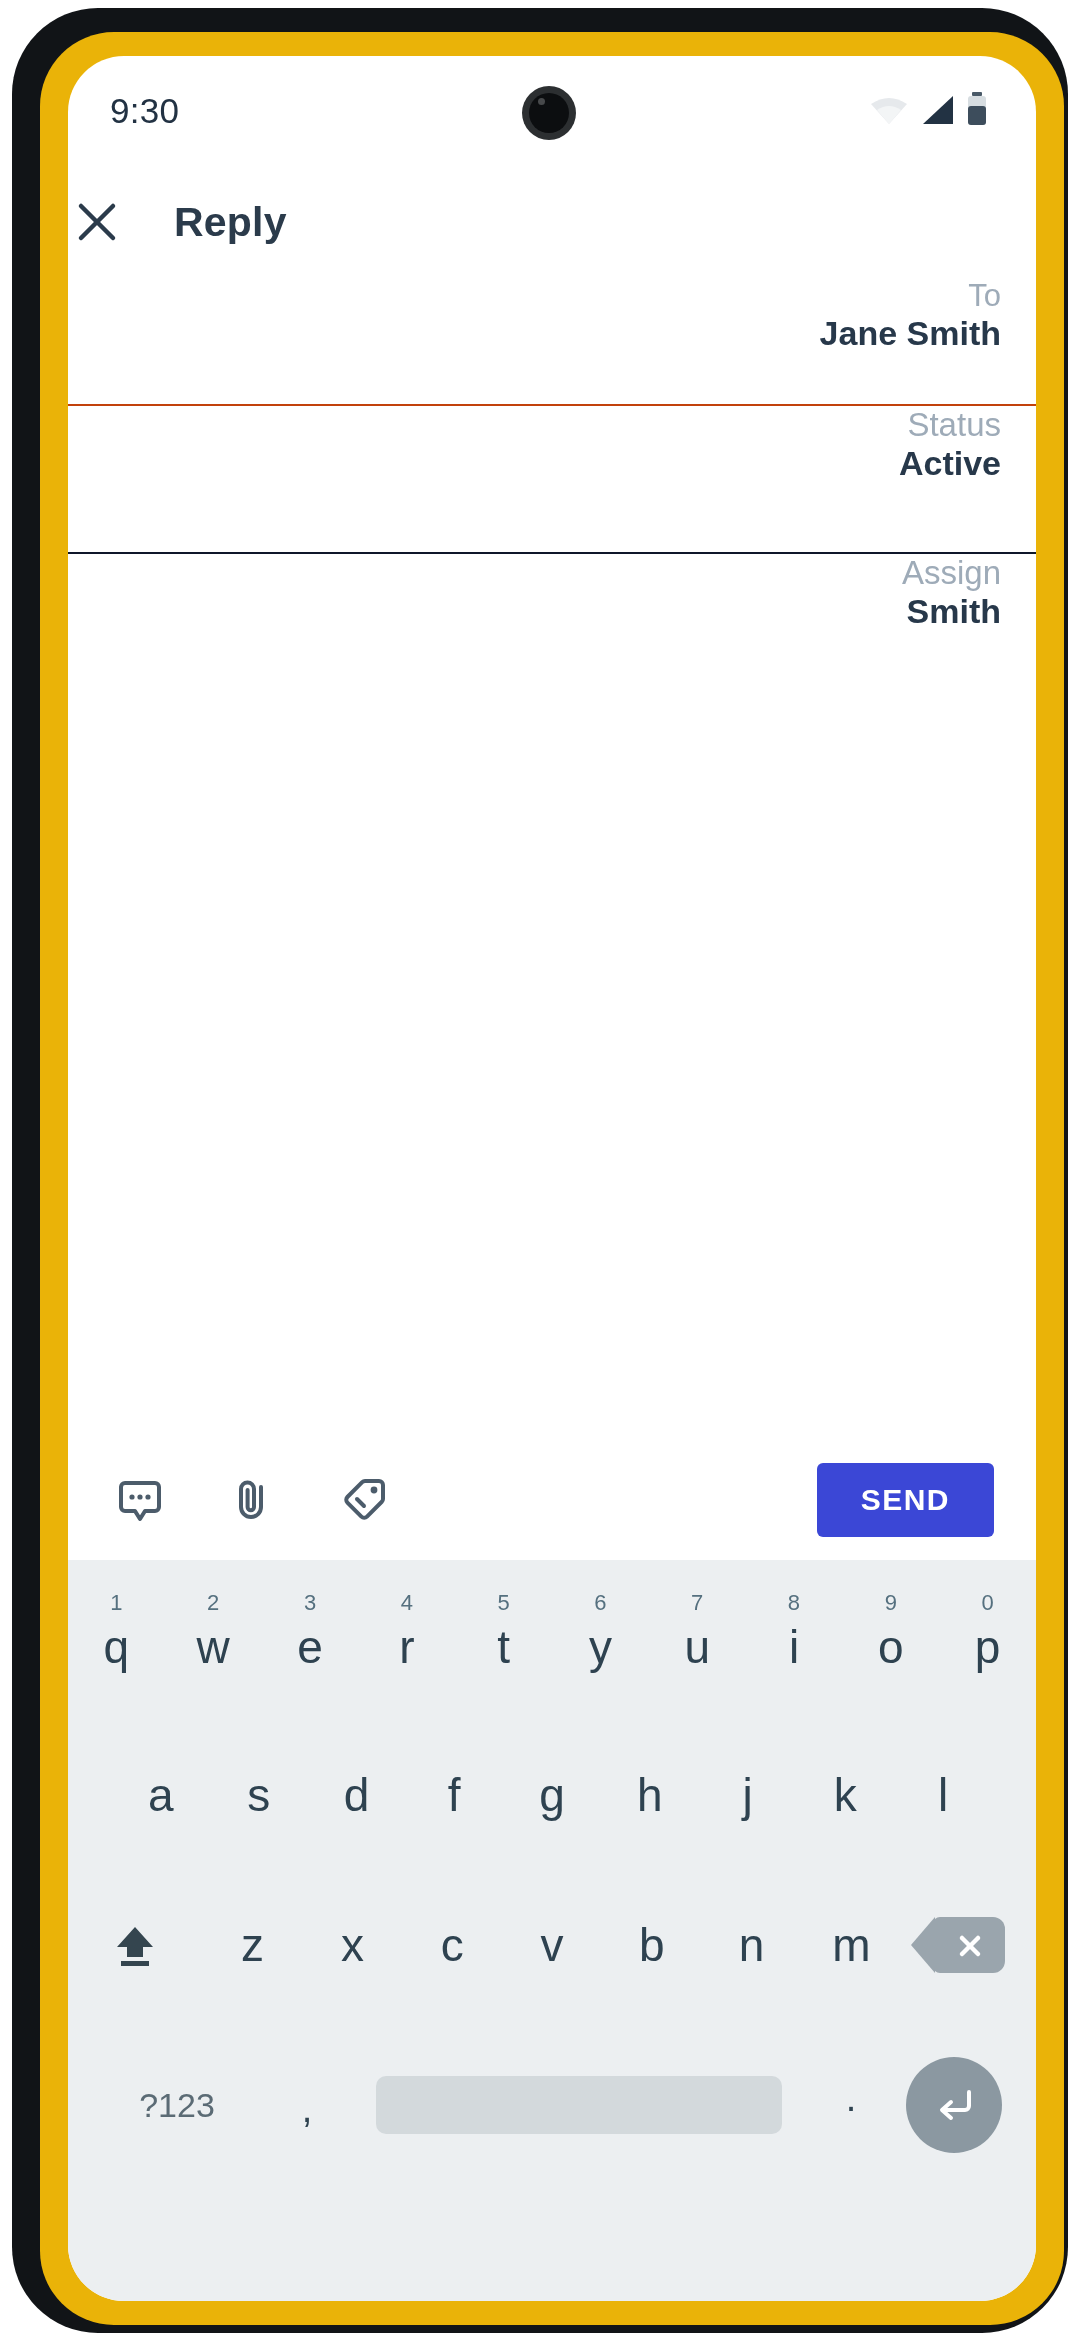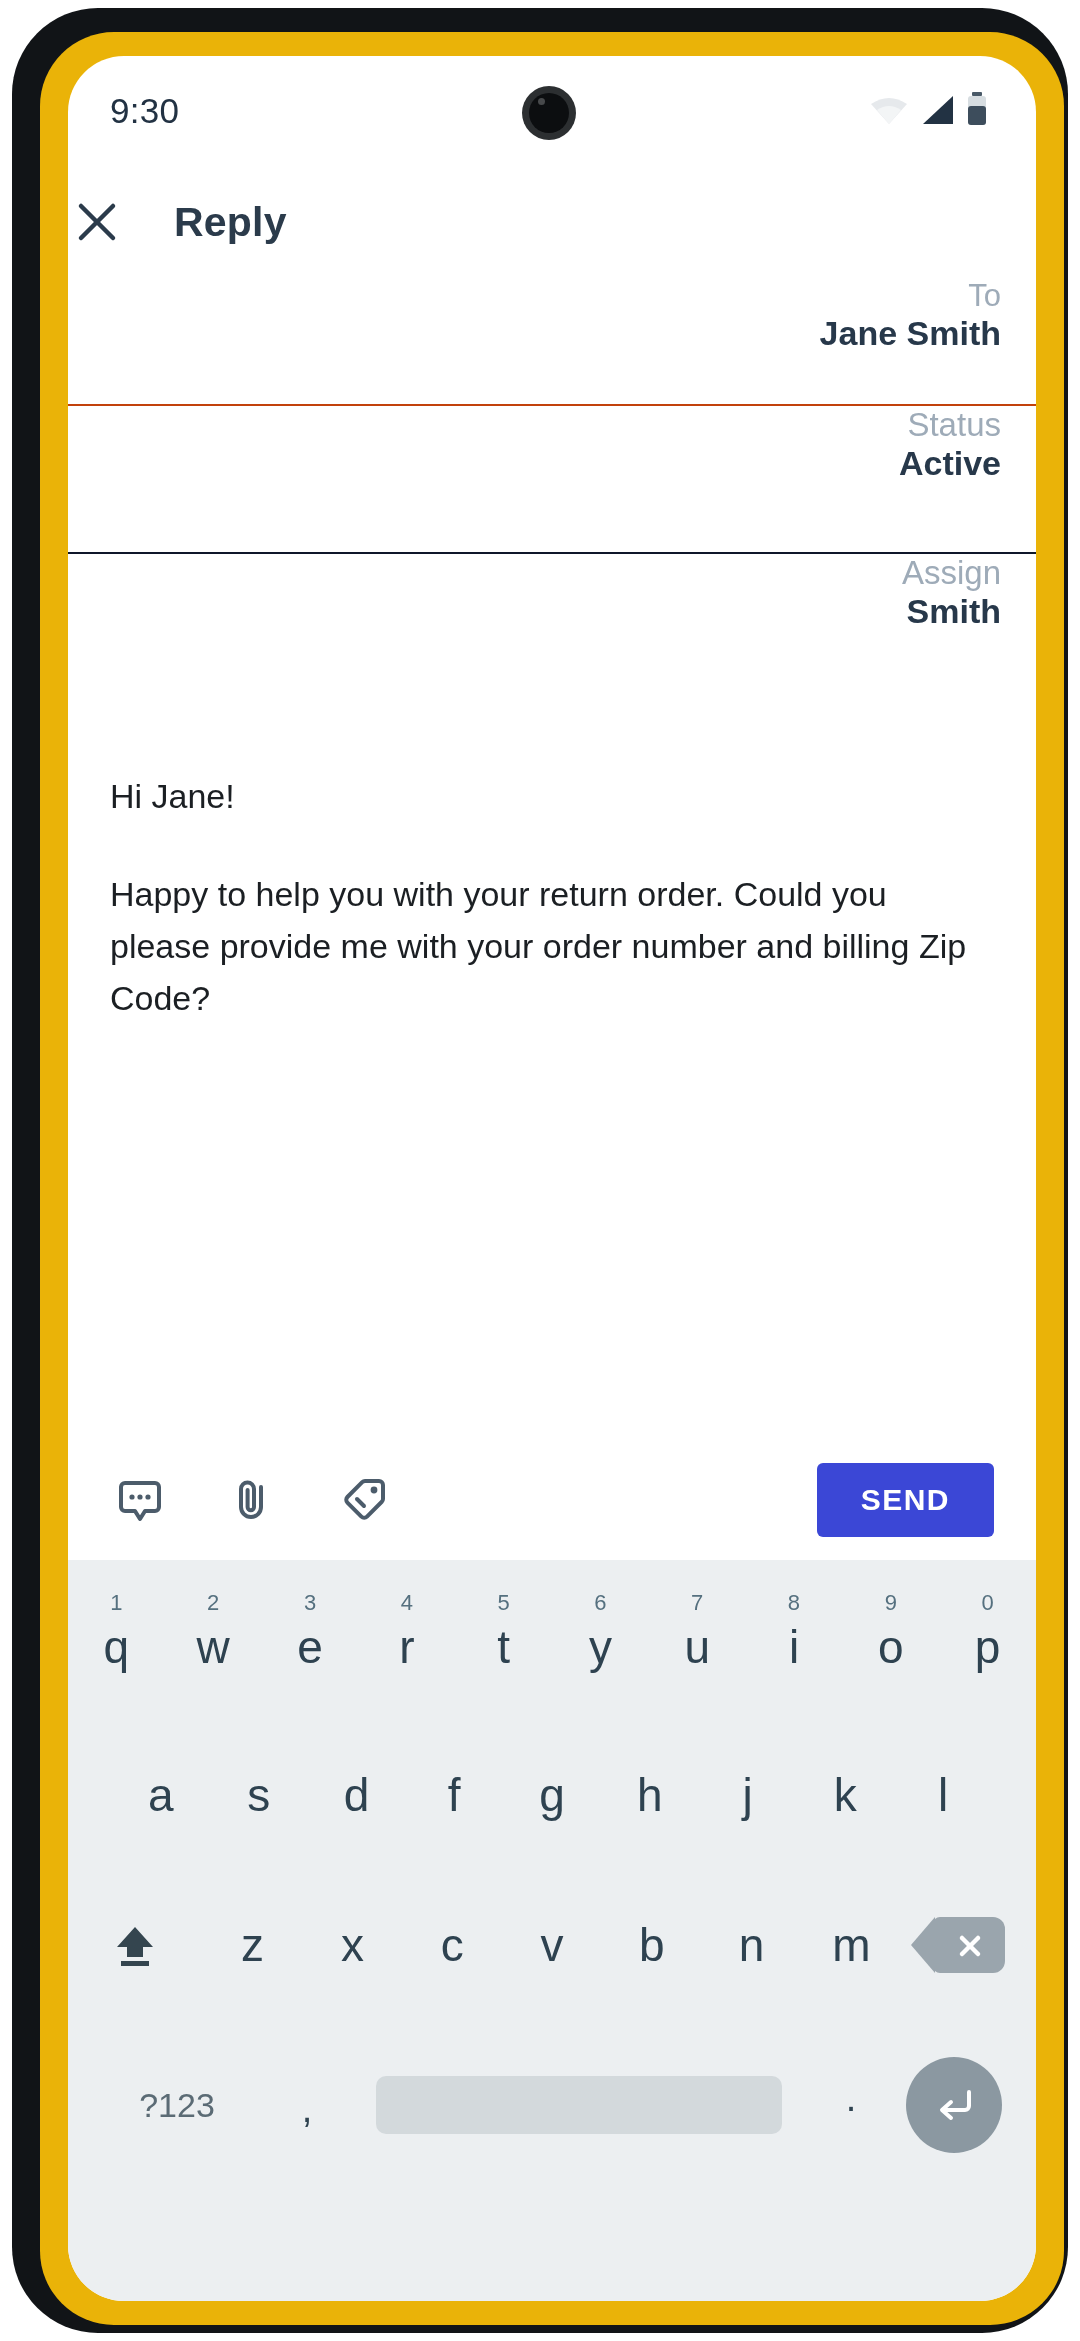--- a/index.html
+++ b/index.html
@@ -359,24 +359,20 @@
       <div class="field-row row-status">
         <span class="field-label">Status</span>
         <span class="field-value">Active</span>
       </div>
 
       <div class="field-row row-assign">
         <span class="field-label">Assign</span>
         <span class="field-value">Smith</span>
       </div>
 
-      <div id="message-body">
-        <div id="body-greeting">Hi Jane!</div>
-        <div id="body-paragraph">Happy to help you with your return order. Could you please provide me with your order number and billing Zip Code?</div>
-      </div>
 
       <div id="compose-toolbar">
         <div class="tool-icon">
           <svg width="50" height="50" viewBox="0 0 50 50">
             <path d="M10 8 h30 a4 4 0 0 1 4 4 v20 a4 4 0 0 1 -4 4 h-10 l-5 8 l-5 -8 h-10 a4 4 0 0 1 -4 -4 v-20 a4 4 0 0 1 4 -4 z" fill="none" stroke="#4c5c6b" stroke-width="4" stroke-linejoin="round"></path>
             <circle cx="17" cy="22" r="2.6" fill="#4c5c6b"></circle>
             <circle cx="25" cy="22" r="2.6" fill="#4c5c6b"></circle>
             <circle cx="33" cy="22" r="2.6" fill="#4c5c6b"></circle>
           </svg>
         </div>

